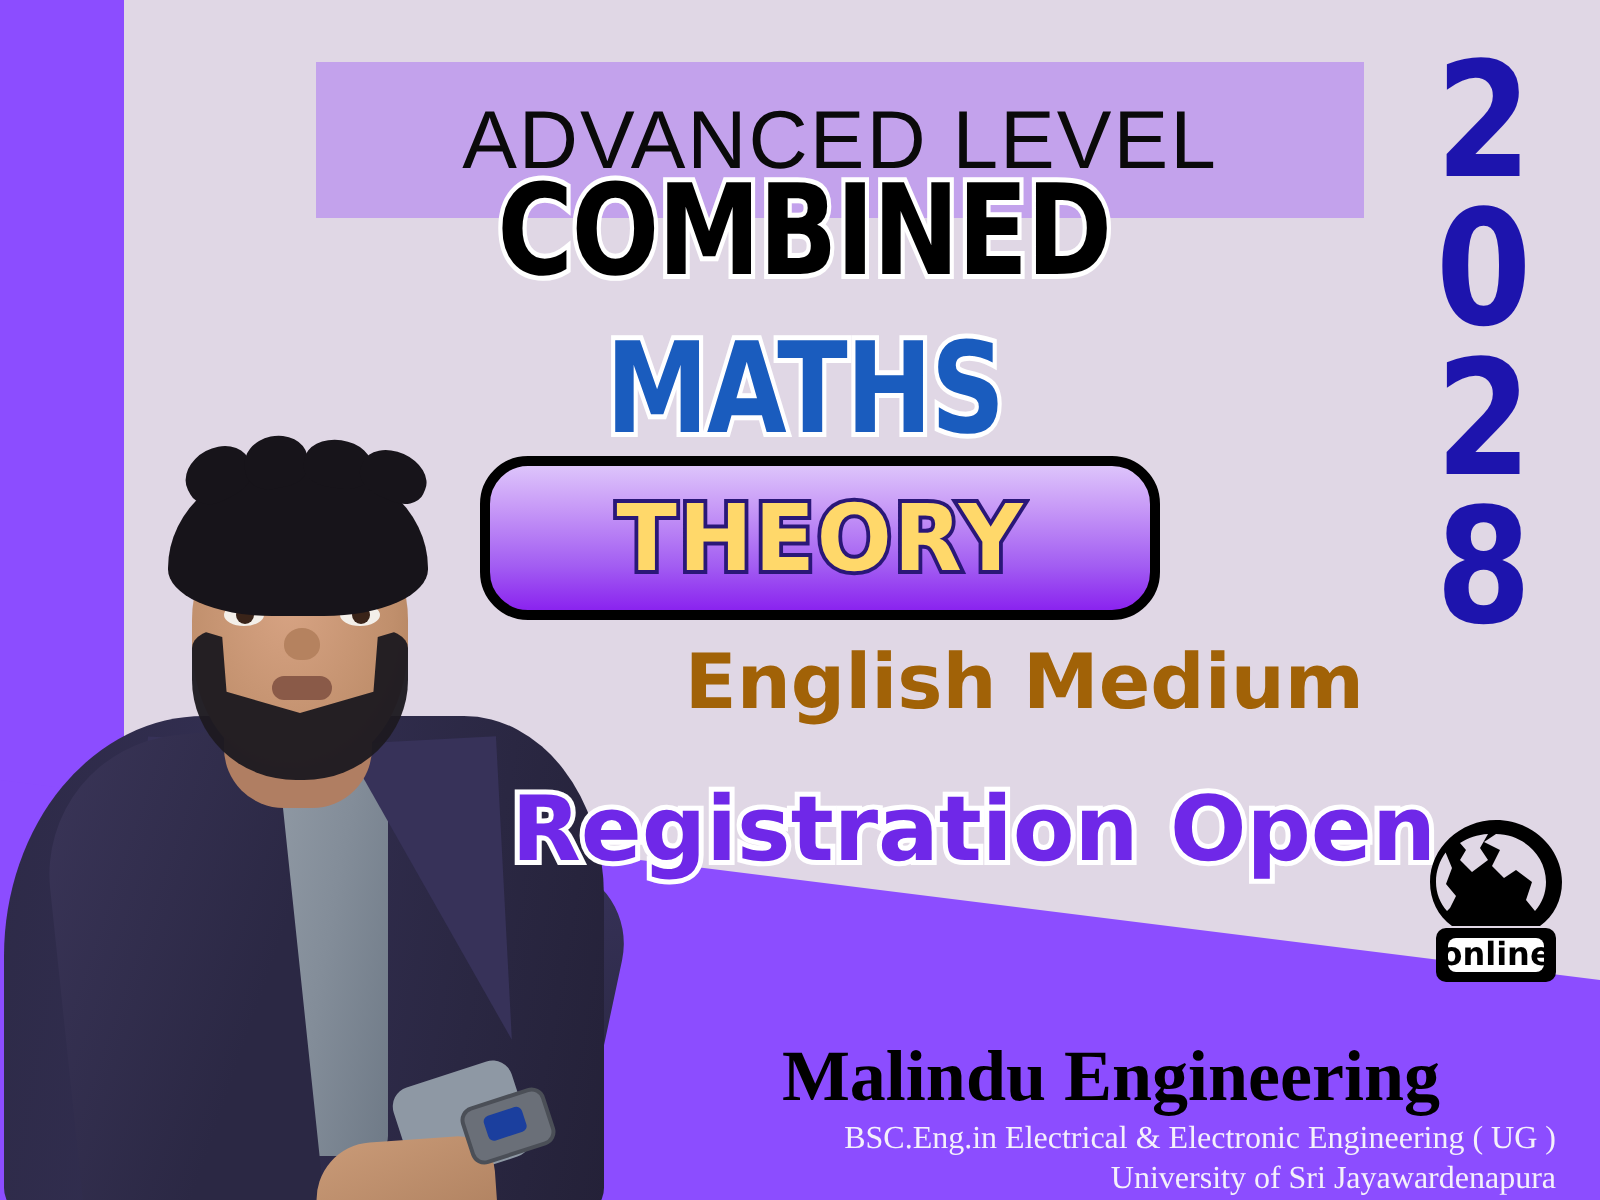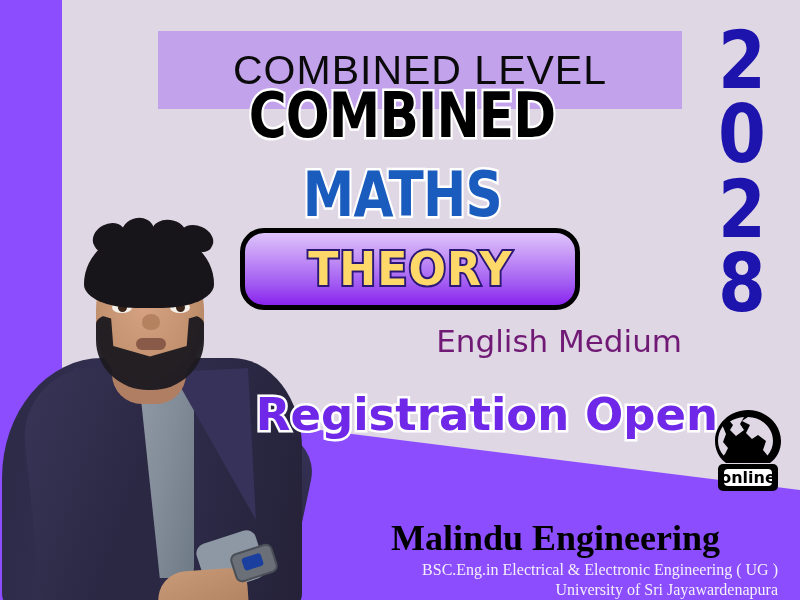--- a/index.html
+++ b/index.html
@@ -312,23 +312,23 @@
   .eng-medium {
     position: absolute;
     left: 300px;
     top: 320px;
     width: 382px;
     height: 42px;
     display: flex;
     align-items: center;
     justify-content: flex-end;
     font-family: "DejaVu Sans", sans-serif;
-    font-weight: 400;
-    font-size: 31px;
-    color: #701a75;
+    font-weight: 700;
+    font-size: 38px;
+    color: #a16207;
     letter-spacing: 0px;
     z-index: 7;
   }
 
   
   .reg-open {
     position: absolute;
     left: 250px;
     top: 388px;
     width: 468px;
@@ -438,21 +438,21 @@
     <div class="p-hair-spike" style="left:92px;top:6px;width:34px;height:26px;transform:rotate(-28deg);"></div>
     <div class="p-hair-spike" style="left:122px;top:0px;width:32px;height:26px;transform:rotate(-12deg);"></div>
     <div class="p-hair-spike" style="left:152px;top:2px;width:34px;height:24px;transform:rotate(8deg);"></div>
     <div class="p-hair-spike" style="left:180px;top:8px;width:34px;height:24px;transform:rotate(24deg);"></div>
     <div class="p-cuff"></div>
     <div class="p-hand"></div>
     <div class="p-watch"></div>
   </div>
 
   <div class="adv-box"></div>
-  <div class="adv-text">COMBINED LEVEL</div>
+  <div class="adv-text">ADVANCED LEVEL</div>
 
   <div class="headline">
     <span class="hl-combined">COMBINED</span>
     <span class="hl-maths">MATHS</span>
   </div>
 
   <div class="theory-btn">
     <span class="theory-label">THEORY</span>
   </div>
 

